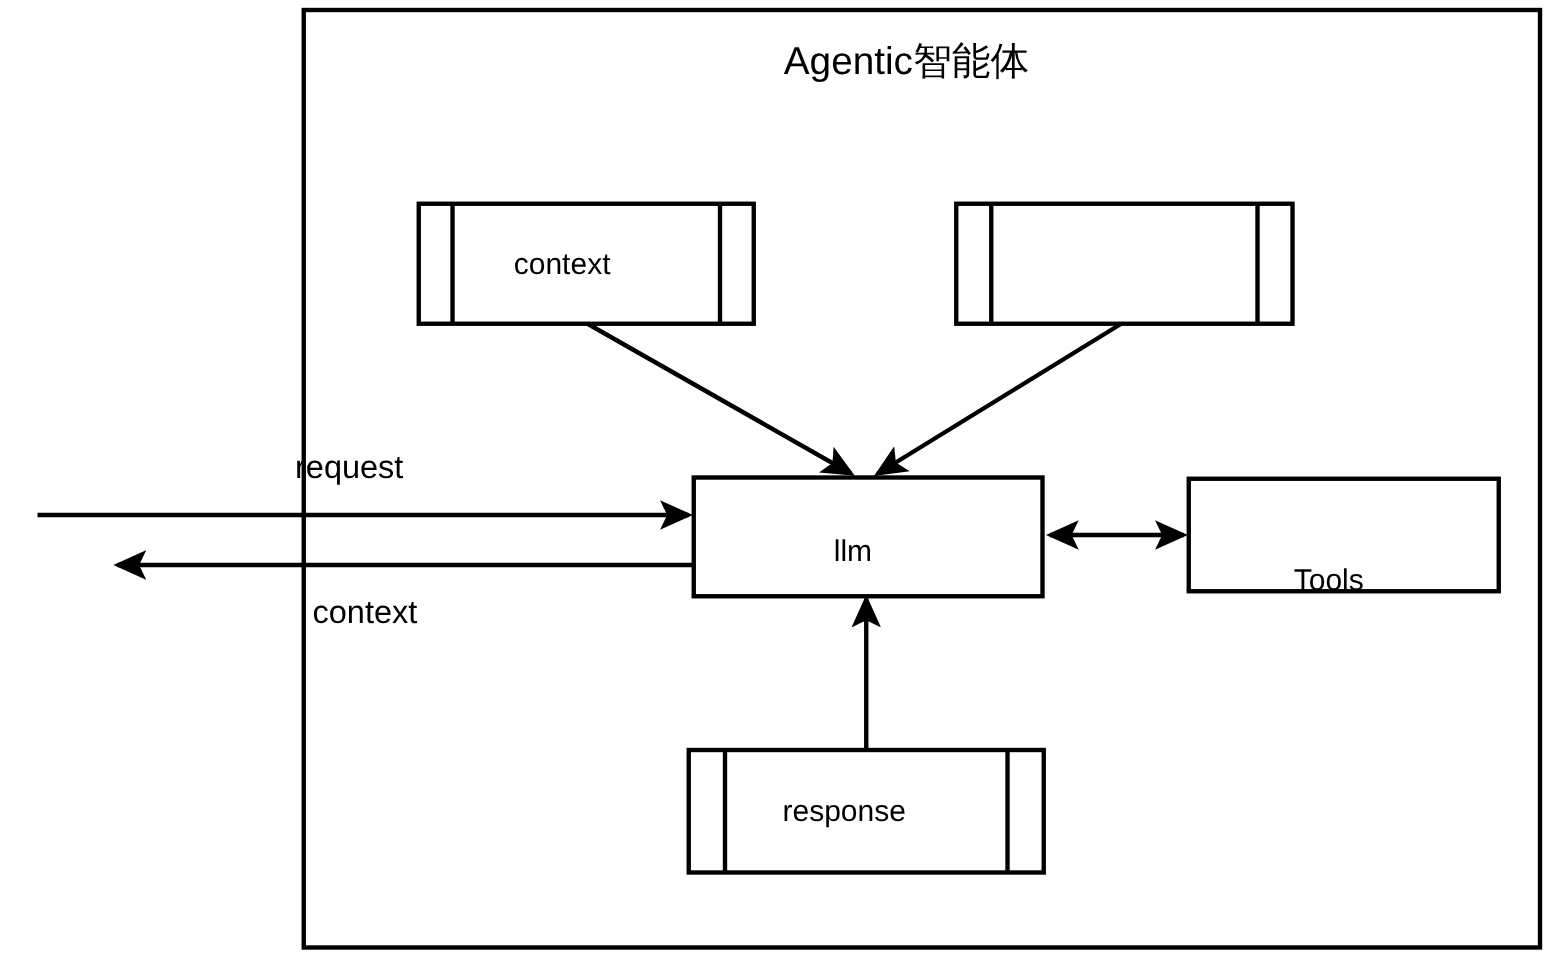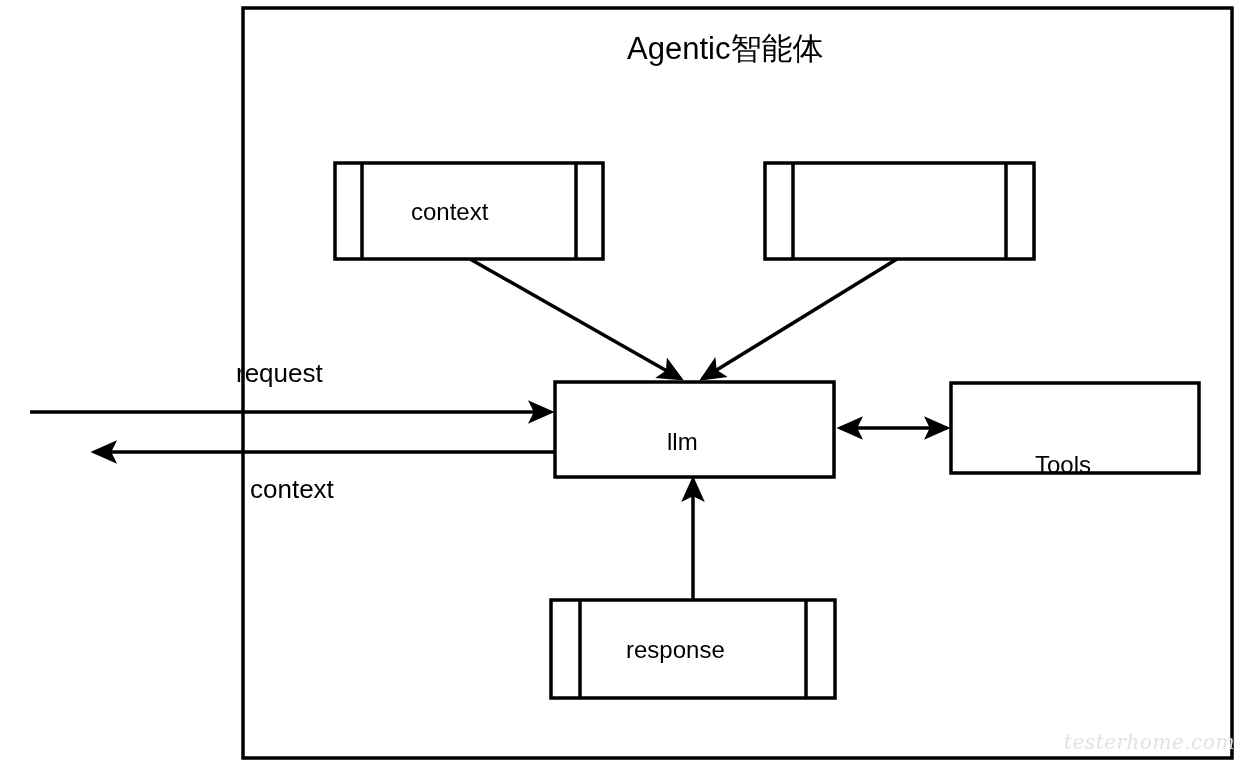--- a/index.html
+++ b/index.html
@@ -112,15 +112,14 @@
   <div class="lbl node-label" style="left:667px; top:426px;">llm</div>
 
   <div class="lbl node-label" style="left:1035px; top:413px;margin-top:36px;">Tools</div>
 
   <div class="lbl node-label" style="left:626px; top:634px;">response</div>
 
   <div class="lbl edge-label" style="left:236px; top:360px;">request</div>
 
   <div class="lbl edge-label" style="left:250px; top:476px;">context</div>
 
-  <div class="lbl watermark" style="left:1064px; top:730px;">testerhome.com</div>
 
 </div>
 
 </body></html>

